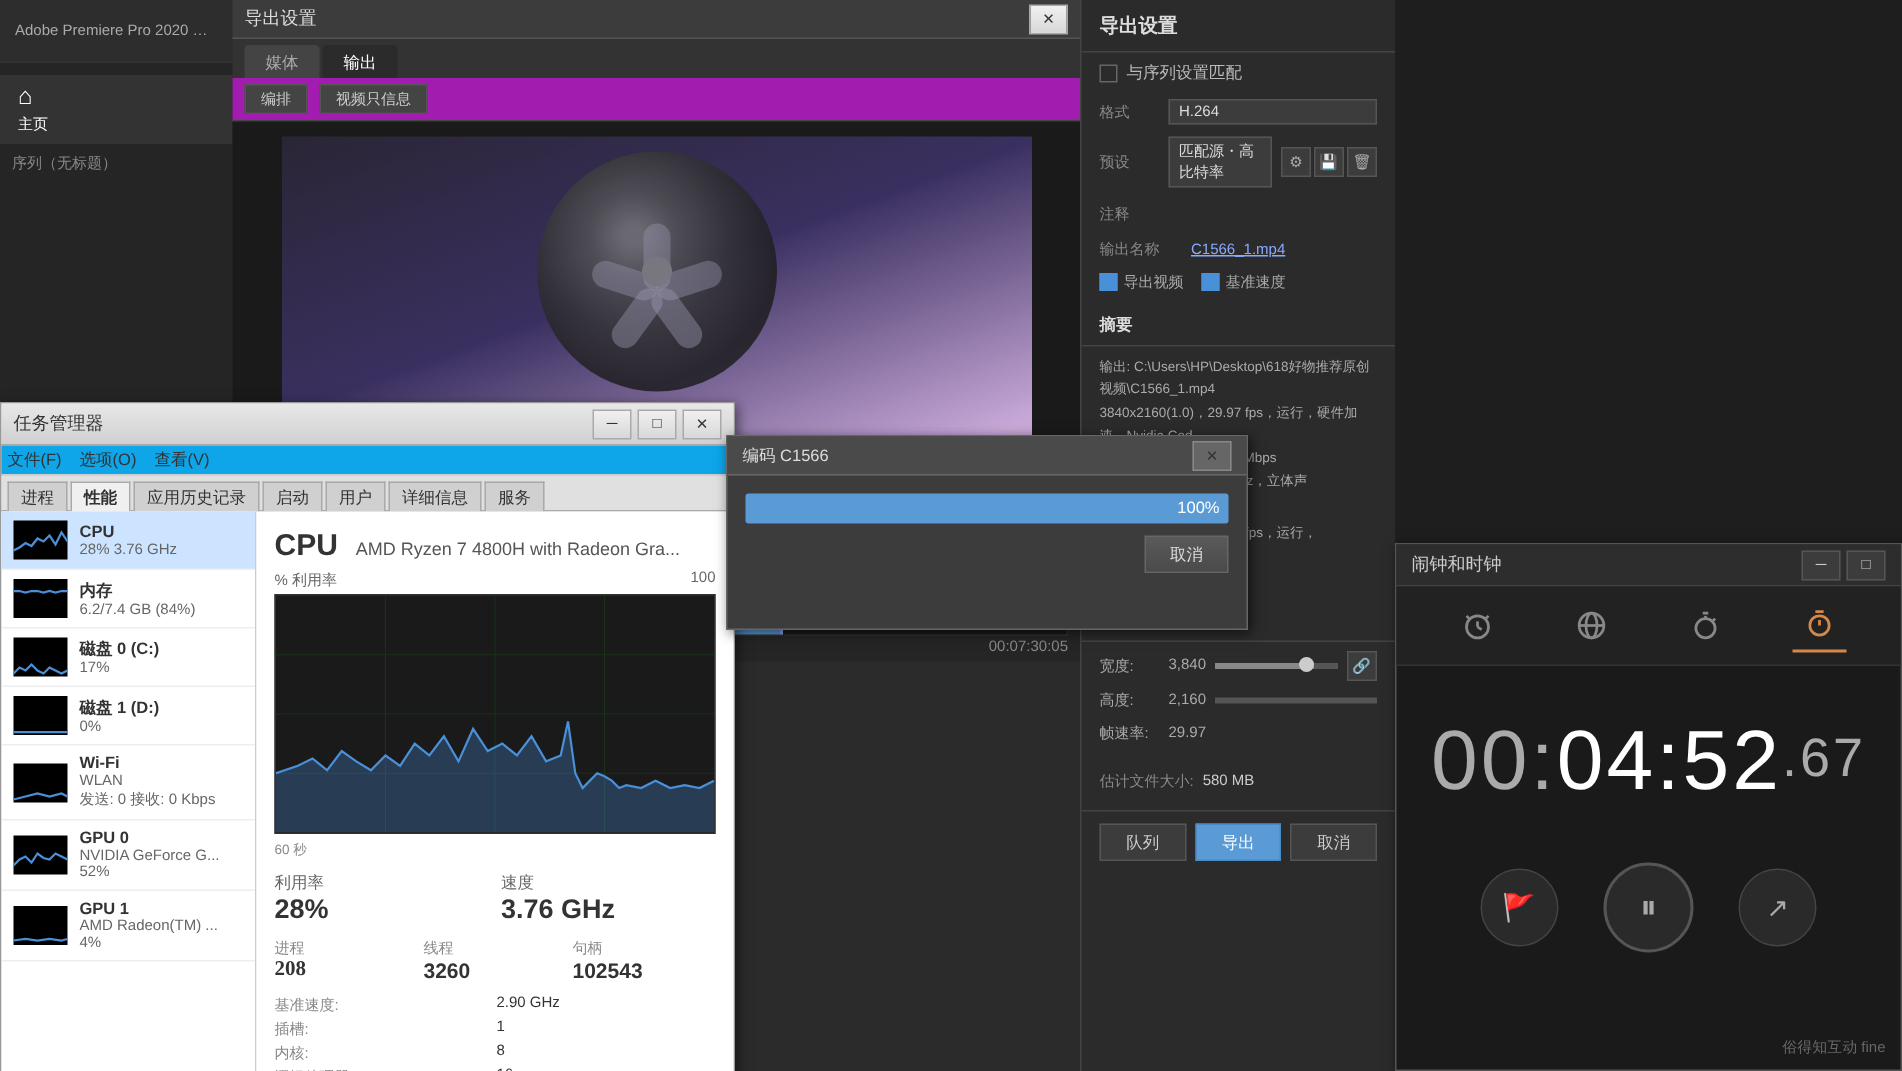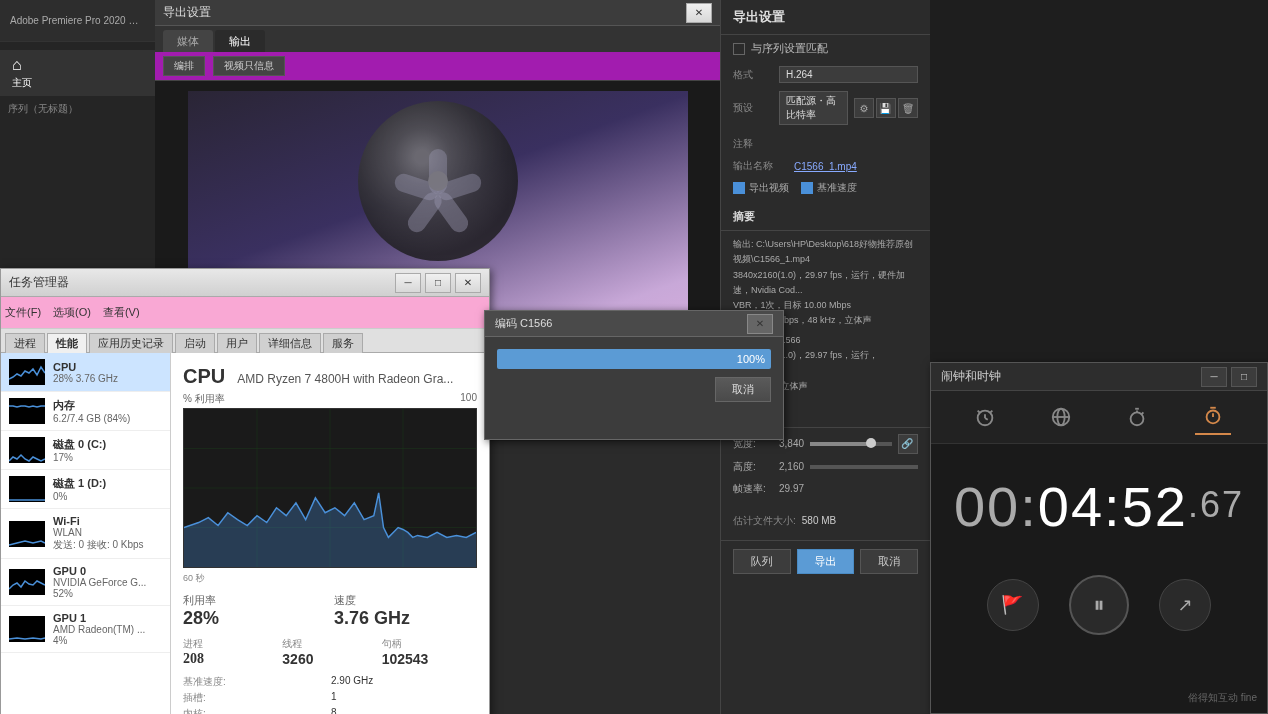--- a/index.html
+++ b/index.html
@@ -56,22 +56,22 @@
       border: 1px solid #aaa;
       font-size: 10px;
       cursor: pointer;
       display: flex;
       align-items: center;
       justify-content: center;
       color: #333;
     }
 
     .tm-menu {
-      background: #f9a8d4;
-      height: 32px;
+      background: #0ea5e9;
+      height: 20px;
       display: flex;
       align-items: center;
       padding: 0 4px;
       font-size: 11px;
       color: #333;
       gap: 12px;
       border-bottom: 1px solid #ccc;
     }
 
     .tm-tabs {
@@ -236,26 +236,25 @@
 
     .tm-detail-value {
       color: #333;
     }
 
     
     .encode-dialog {
       position: absolute;
       top: 290px;
       left: 484px;
-      width: 300px;
+      width: 348px;
       height: 130px;
       background: #3c3c3c;
       border: 1px solid #666;
       box-shadow: 2px 2px 8px rgba(0,0,0,0.6);
-      margin-top: 20px;
     }
 
     .encode-title {
       background: #4a4a4a;
       height: 26px;
       display: flex;
       align-items: center;
       padding: 0 10px;
       font-size: 11px;
       color: #ddd;

